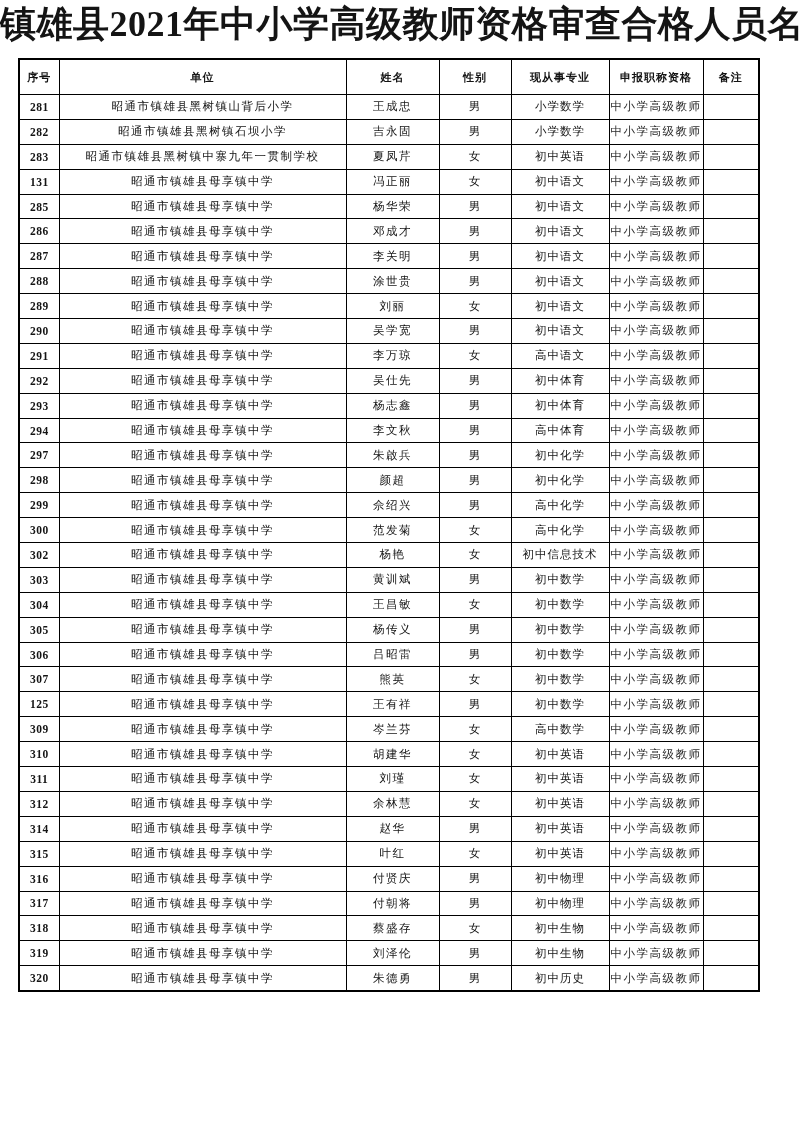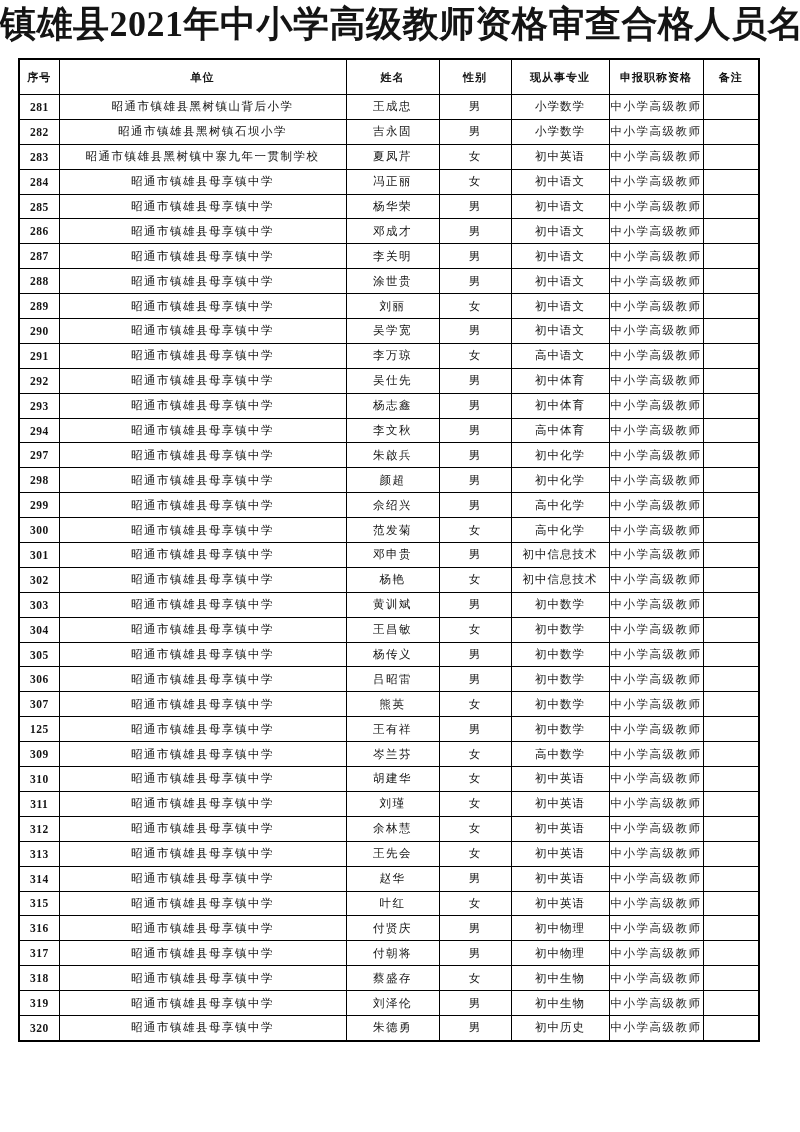--- a/index.html
+++ b/index.html
@@ -111,21 +111,21 @@
         <tr>
           <td class="c0">283</td>
           <td class="c1">昭通市镇雄县黑树镇中寨九年一贯制学校</td>
           <td class="c2">夏凤芹</td>
           <td class="c3">女</td>
           <td class="c4">初中英语</td>
           <td class="c5">中小学高级教师</td>
           <td class="c6"></td>
         </tr>
         <tr>
-          <td class="c0">284</td>
+          <td class="c0">131</td>
           <td class="c1">昭通市镇雄县母享镇中学</td>
           <td class="c2">冯正丽</td>
           <td class="c3">女</td>
           <td class="c4">初中语文</td>
           <td class="c5">中小学高级教师</td>
           <td class="c6"></td>
         </tr>
         <tr>
           <td class="c0">285</td>
           <td class="c1">昭通市镇雄县母享镇中学</td>
@@ -246,38 +246,29 @@
         <tr>
           <td class="c0">300</td>
           <td class="c1">昭通市镇雄县母享镇中学</td>
           <td class="c2">范发菊</td>
           <td class="c3">女</td>
           <td class="c4">高中化学</td>
           <td class="c5">中小学高级教师</td>
           <td class="c6"></td>
         </tr>
         <tr>
-          <td class="c0">301</td>
-          <td class="c1">昭通市镇雄县母享镇中学</td>
-          <td class="c2">邓申贵</td>
-          <td class="c3">男</td>
+          <td class="c0">302</td>
+          <td class="c1">昭通市镇雄县母享镇中学</td>
+          <td class="c2">杨艳</td>
+          <td class="c3">女</td>
           <td class="c4">初中信息技术</td>
           <td class="c5">中小学高级教师</td>
           <td class="c6"></td>
         </tr>
         <tr>
-          <td class="c0">302</td>
-          <td class="c1">昭通市镇雄县母享镇中学</td>
-          <td class="c2">杨艳</td>
-          <td class="c3">女</td>
-          <td class="c4">初中信息技术</td>
-          <td class="c5">中小学高级教师</td>
-          <td class="c6"></td>
-        </tr>
-        <tr>
           <td class="c0">303</td>
           <td class="c1">昭通市镇雄县母享镇中学</td>
           <td class="c2">黄训斌</td>
           <td class="c3">男</td>
           <td class="c4">初中数学</td>
           <td class="c5">中小学高级教师</td>
           <td class="c6"></td>
         </tr>
         <tr>
           <td class="c0">304</td>
@@ -348,29 +339,20 @@
           <td class="c2">刘瑾</td>
           <td class="c3">女</td>
           <td class="c4">初中英语</td>
           <td class="c5">中小学高级教师</td>
           <td class="c6"></td>
         </tr>
         <tr>
           <td class="c0">312</td>
           <td class="c1">昭通市镇雄县母享镇中学</td>
           <td class="c2">余林慧</td>
-          <td class="c3">女</td>
-          <td class="c4">初中英语</td>
-          <td class="c5">中小学高级教师</td>
-          <td class="c6"></td>
-        </tr>
-        <tr>
-          <td class="c0">313</td>
-          <td class="c1">昭通市镇雄县母享镇中学</td>
-          <td class="c2">王先会</td>
           <td class="c3">女</td>
           <td class="c4">初中英语</td>
           <td class="c5">中小学高级教师</td>
           <td class="c6"></td>
         </tr>
         <tr>
           <td class="c0">314</td>
           <td class="c1">昭通市镇雄县母享镇中学</td>
           <td class="c2">赵华</td>
           <td class="c3">男</td>

